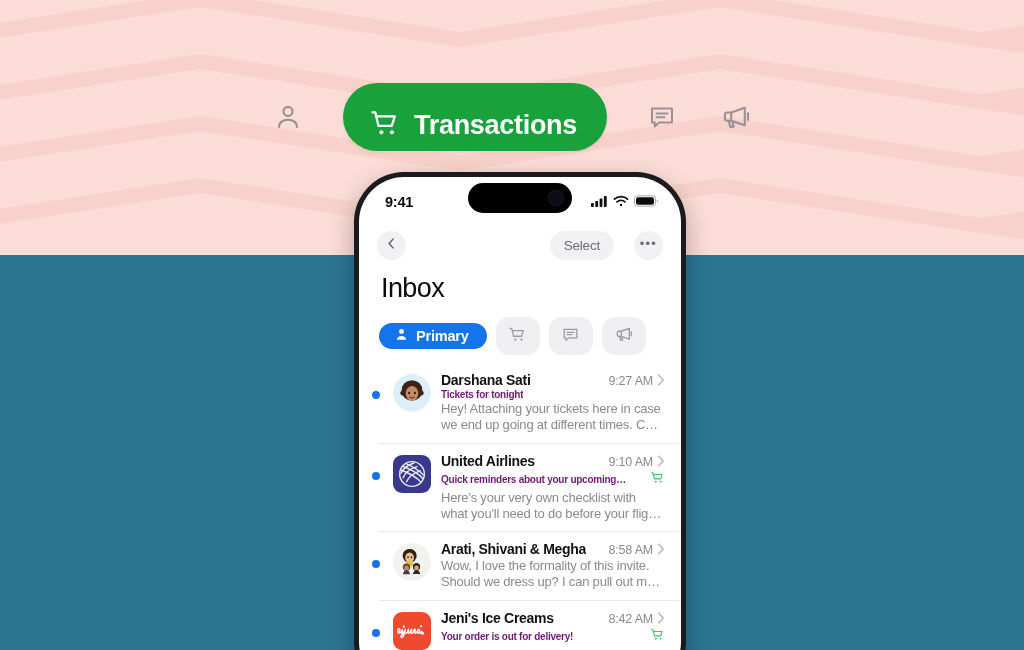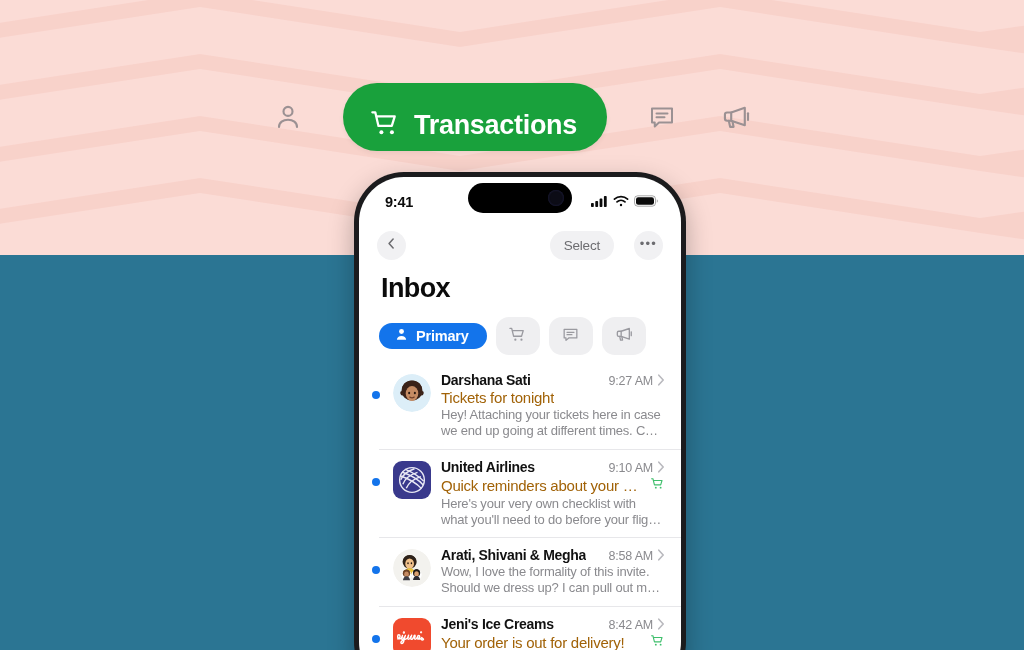--- a/index.html
+++ b/index.html
@@ -151,21 +151,21 @@
     font-size: 13px;
     letter-spacing: 1.2px;
     line-height: 1;
     margin-top: -3px;
   }
 
   
   .inbox-title {
     padding: 10px 22px 0 22px;
     font-size: 27px;
-    font-weight: 700;
+    font-weight: 400;
     color: #0b0b0b;
     letter-spacing: -0.6px;
   }
 
   
   .filters {
     display: flex;
     align-items: center;
     gap: 9px;
     padding: 13px 18px 0 20px;
@@ -242,23 +242,23 @@
   .time { font-size: 12.5px; color: #8A8A8E; letter-spacing: -0.2px; }
   .chev { color: #B9B9BE; font-size: 12px; line-height: 1; }
   .mail-line2 {
     display: flex;
     align-items: center;
     justify-content: space-between;
     gap: 6px;
     margin-top: 1px;
   }
   .subject {
-    font-size: 15px;
-    font-weight: 400;
-    color: #a16207;
+    font-size: 10px;
+    font-weight: 700;
+    color: #701a75;
     letter-spacing: -0.25px;
     white-space: nowrap;
     overflow: hidden;
     text-overflow: ellipsis;
   }
   .preview {
     margin-top: 1px;
     font-size: 13px;
     line-height: 1.25;
     color: #8A8A8E;

